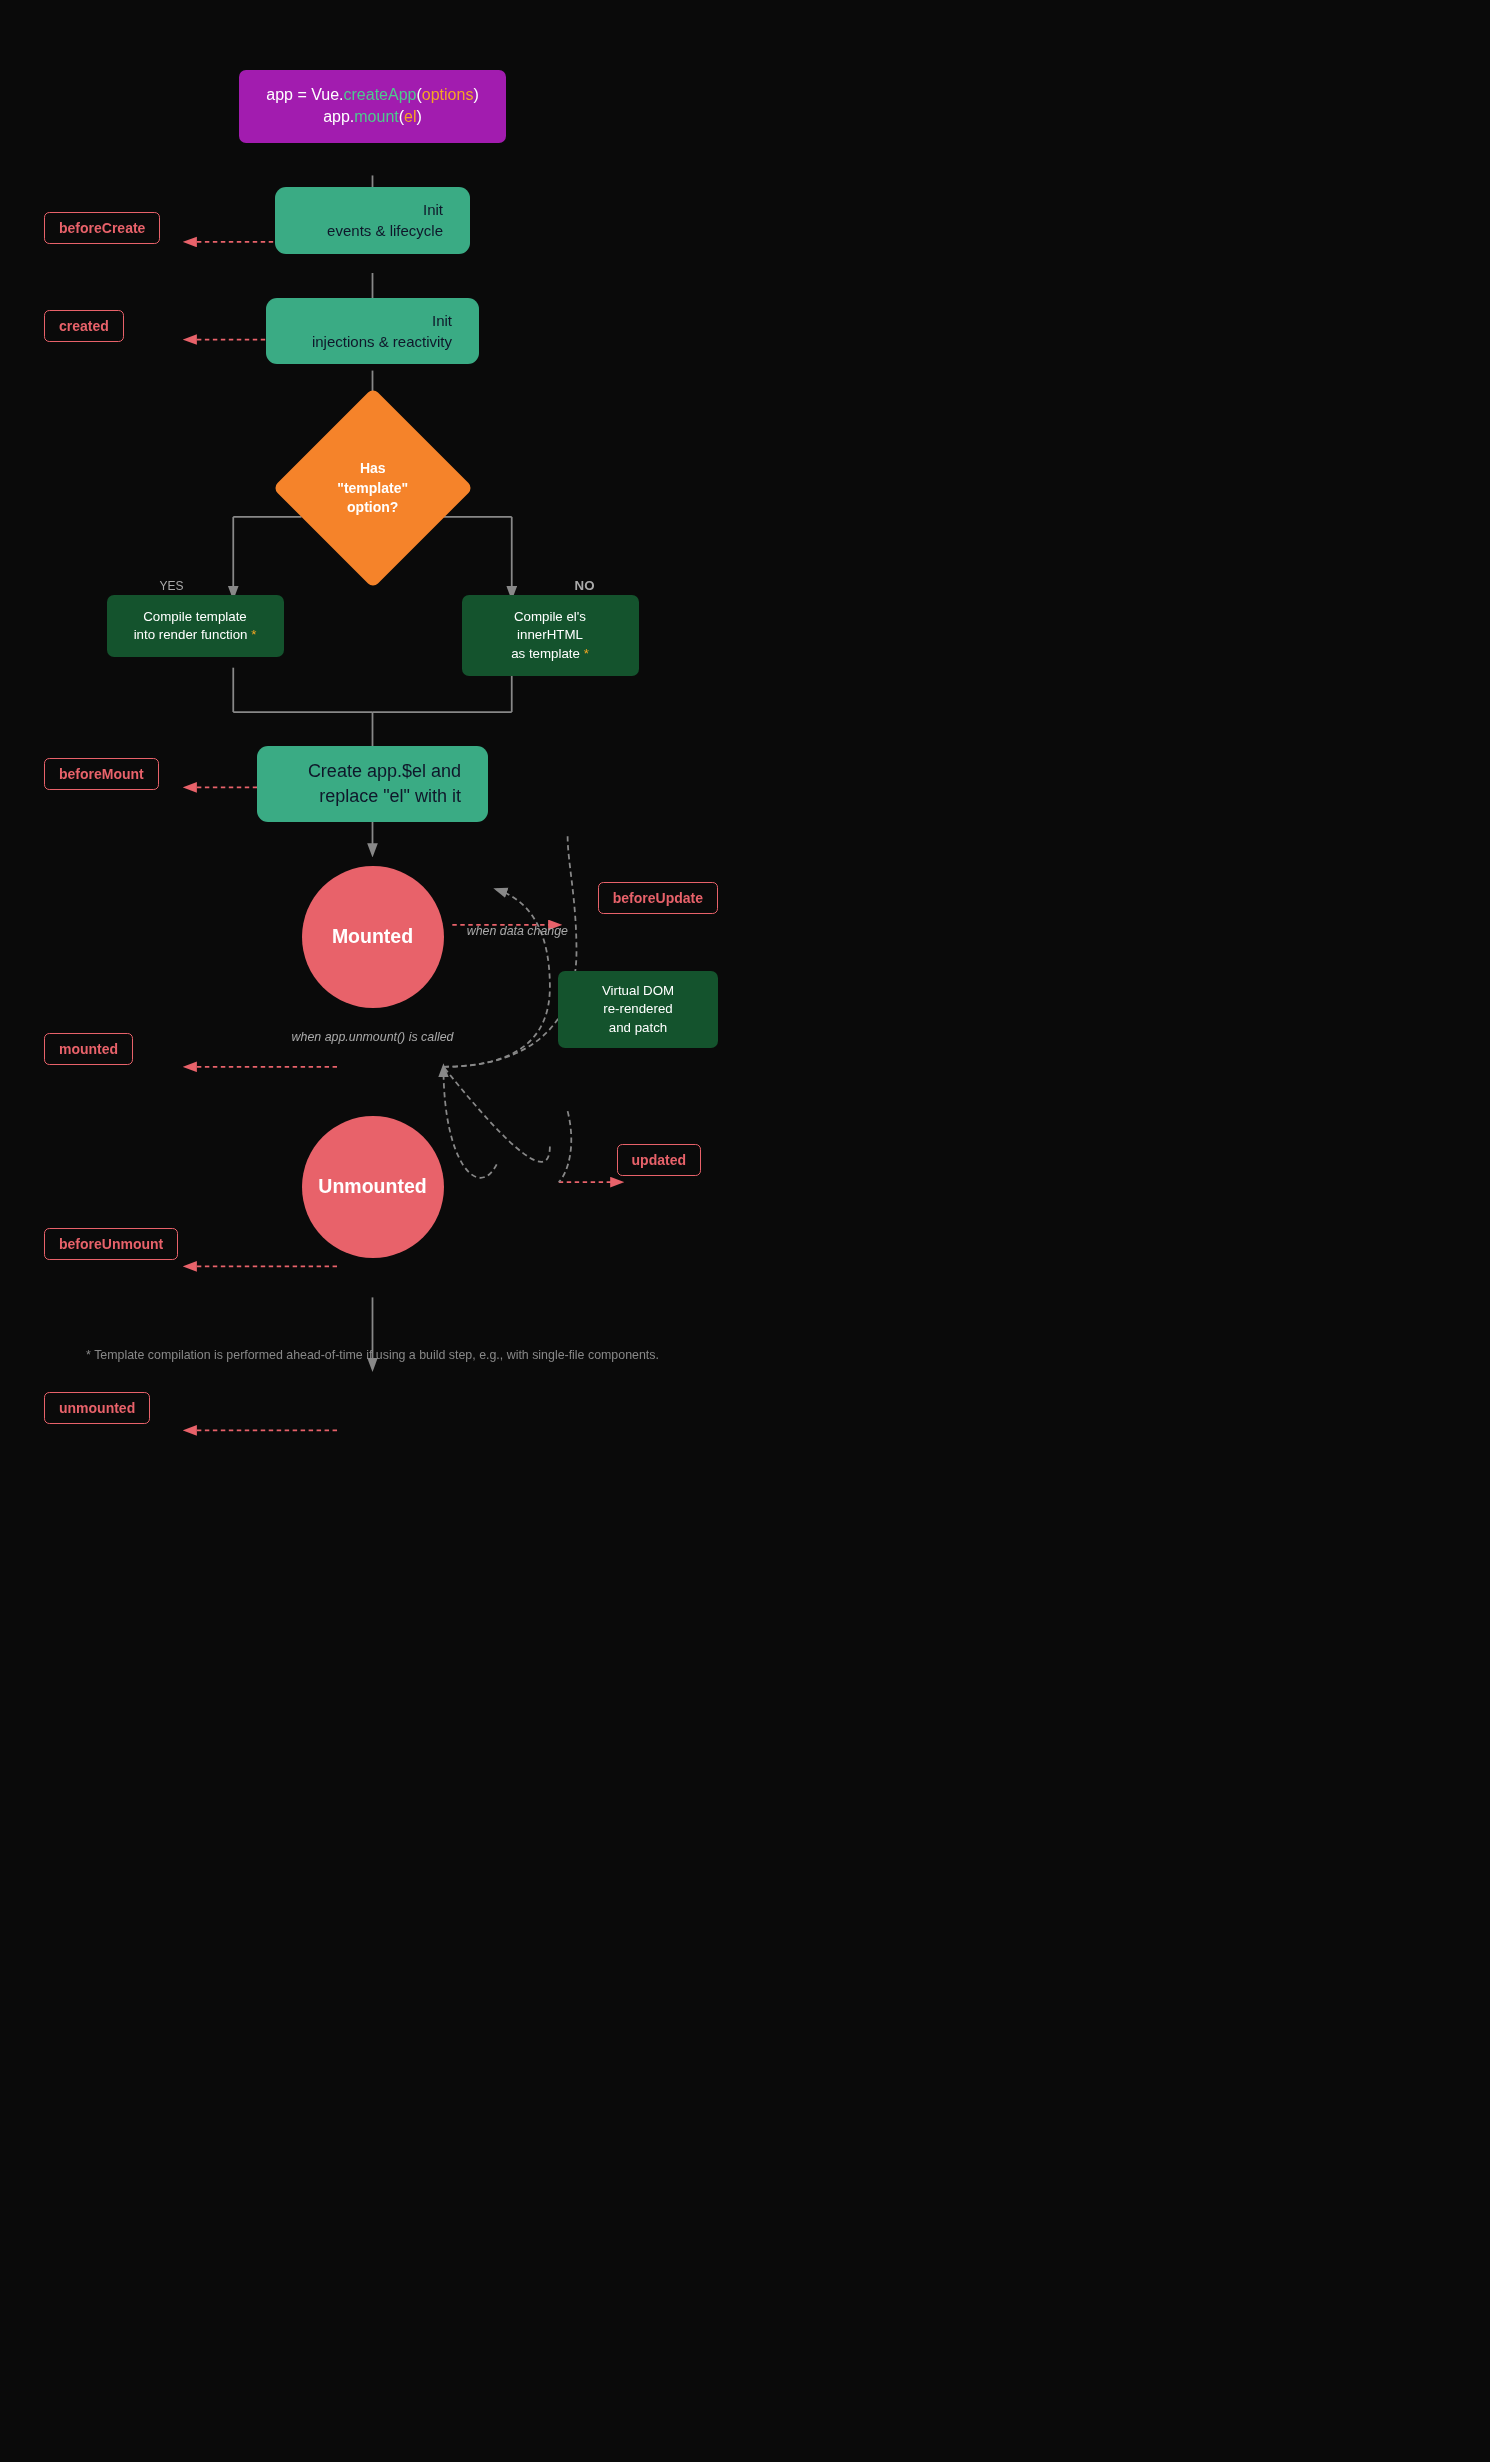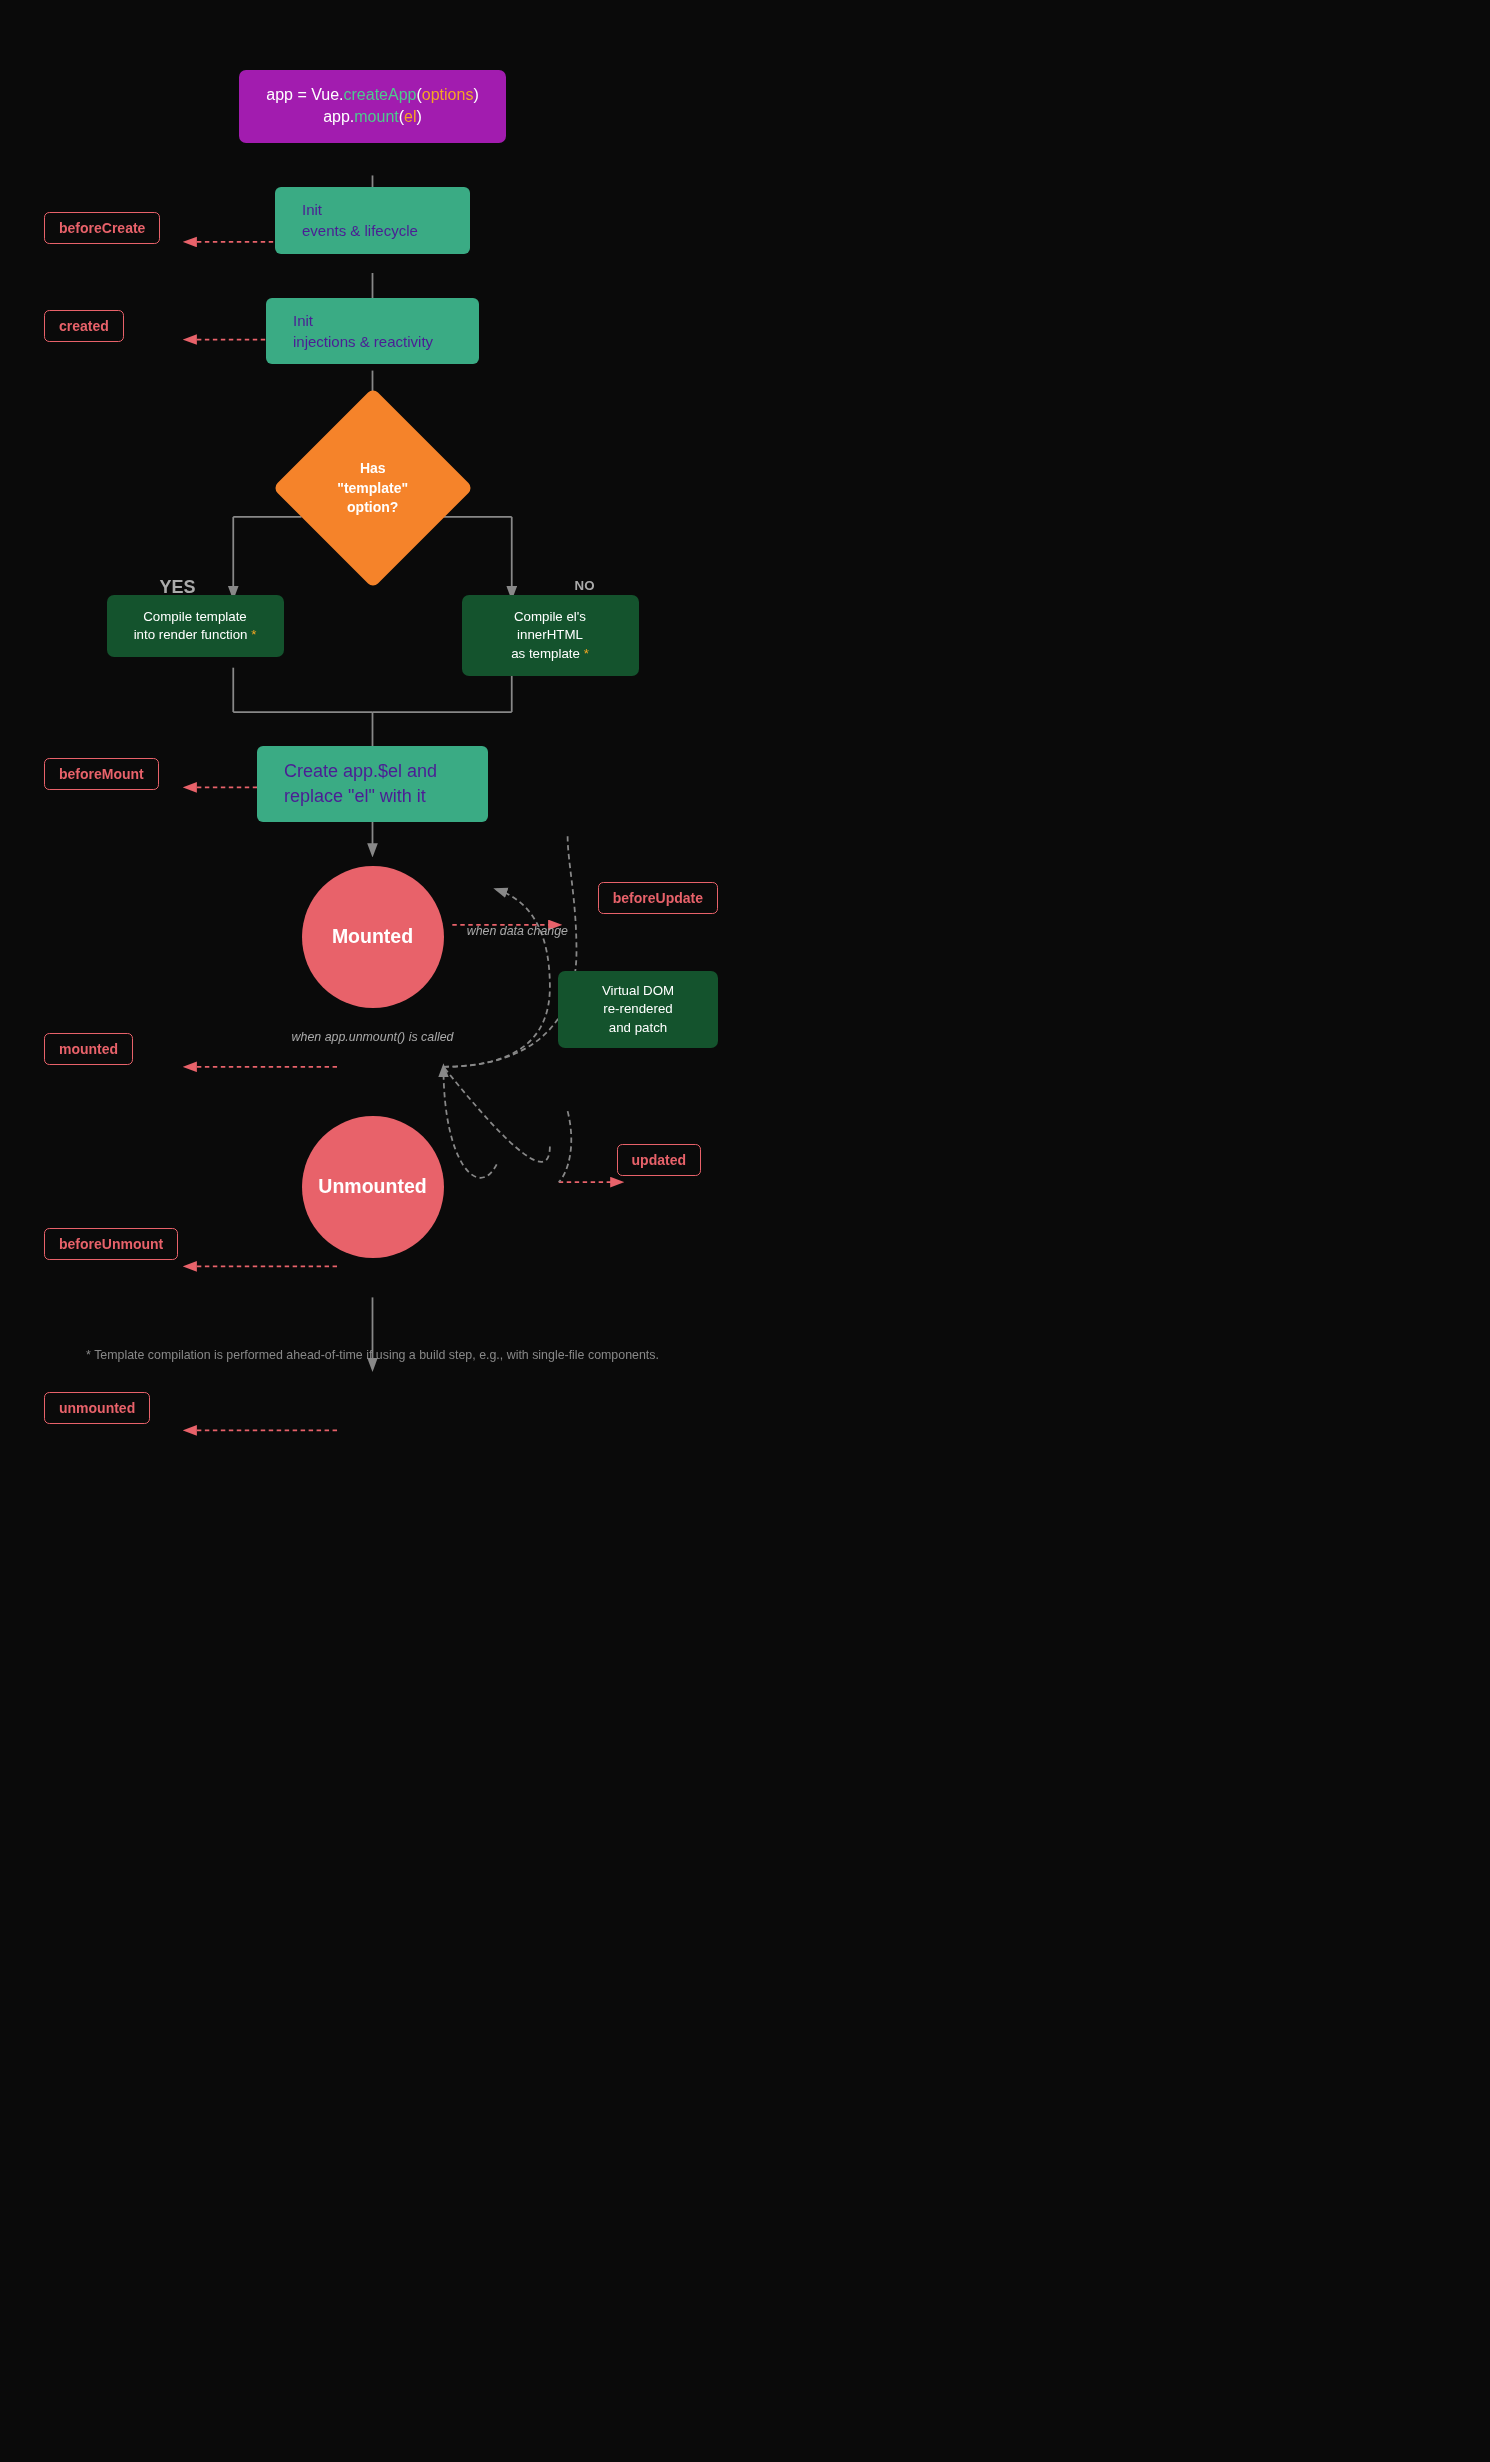--- a/index.html
+++ b/index.html
@@ -38,24 +38,24 @@
       border-radius: 7px;
       padding: 14px 27px;
       text-align: center;
       font-size: 16px;
       line-height: 1.4;
       min-width: 231px;
     }
 
     .box-teal {
       background: #3aab84;
-      color: #4c1d95;
-      border-radius: 6px;
+      color: #0f172a;
+      border-radius: 11px;
       padding: 12.4px 27px;
-      text-align: left;
+      text-align: right;
       font-size: 15px;
       line-height: 1.4;
       min-width: 177px;
     }
 
     .box-teal-wide {
       background: #14532d;
       color: #fff;
       border-radius: 7px;
       padding: 12.4px 21px;
@@ -229,21 +229,21 @@
     <div class="diamond">
       <div class="diamond-inner">
         <span>Has<br>"template" option?</span>
       </div>
     </div>
   </div>
 
   <div style="position:relative; width:532px; height:115px; margin-top: 18px; z-index:1;">
 
     <div class="abs" style="left:53px; top:0;">
-      <span style="color:#aaa; font-size:18px; font-weight:bold;">YES</span>
+      <span style="color:#aaa; font-size:12px; font-weight:normal;">YES</span>
     </div>
 
     <div class="abs" style="right:44px; top:0;">
       <span style="color:#aaa; font-size:13.3px; font-weight:bold;">NO</span>
     </div>
 
     <div class="abs" style="left:0; top:18px;">
       <div class="box-teal-wide" style="width:177px; font-size:13.3px;">
         <span>Compile template<br>into render function <span style="color:#f5a623;">*</span></span>
       </div>

